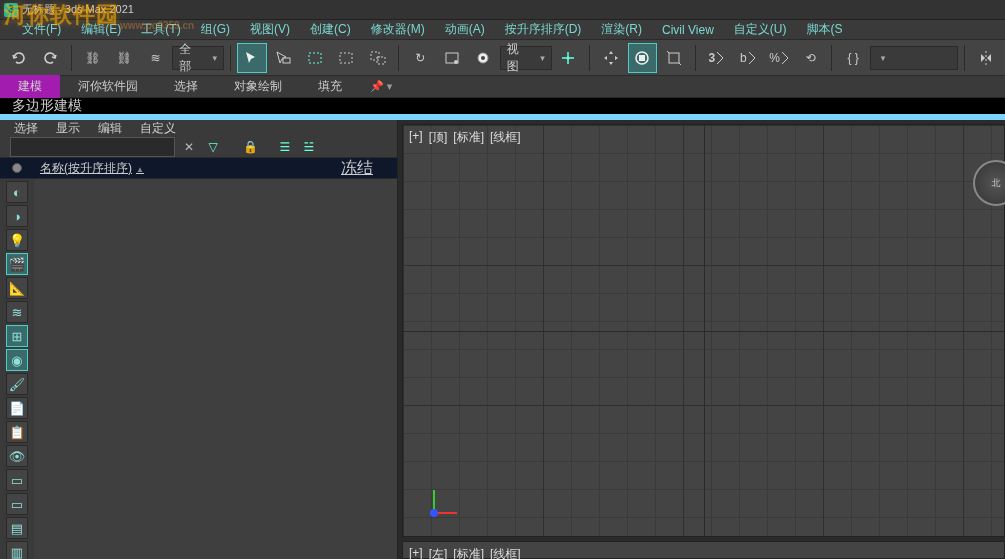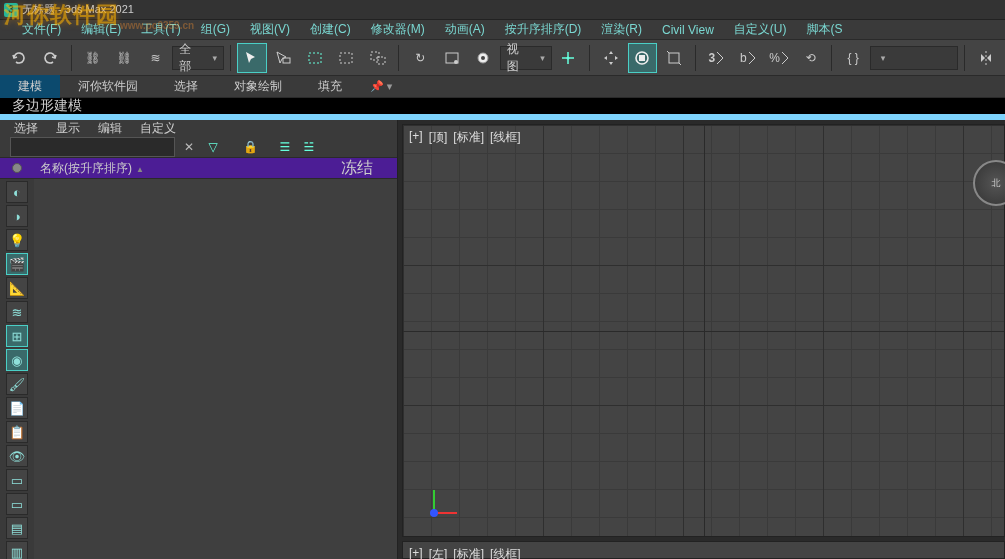--- a/index.html
+++ b/index.html
@@ -12,31 +12,31 @@
 .menubar { height:20px; background:#3a3a3a; display:flex; align-items:center; padding:0 12px; gap:0; border-bottom:1px solid #2a2a2a;}
 .menubar .mi { padding:2px 10px; color:#7ad7d1; font-size:12px; cursor:pointer; white-space:nowrap;}
 .toolbar { height:36px; background:#444; display:flex; align-items:center; padding:0 4px; gap:2px; border-bottom:1px solid #2a2a2a;}
 .tb-btn { width:30px; height:30px; background:#444; border:1px solid transparent; display:flex; align-items:center; justify-content:center; color:#ccc; cursor:pointer;}
 .tb-btn.hl { background:#3a6a6a; border:1px solid #4acfc6; }
 .tb-sep { width:1px; height:26px; background:#2a2a2a; margin:0 4px;}
 .tb-sel { height:24px; background:#3a3a3a; border:1px solid #2a2a2a; color:#ccc; padding:0 6px; display:flex; align-items:center; gap:6px;}
 .tb-sel::after { content:"▾"; font-size:9px; color:#aaa; margin-left:4px;}
 .ribbon { height:22px; background:#3a3a3a; display:flex; align-items:center; border-bottom:1px solid #2a2a2a;}
 .ribbon .tab { padding:3px 18px; color:#ccc; cursor:pointer; font-size:12px;}
-.ribbon .tab.active { background:#0c4a6e; }
+.ribbon .tab.active { background:#a21caf; }
 .ribbon .pin { margin-left:10px; color:#999; font-size:11px;}
 .subribbon { height:22px; background:#000000; display:flex; align-items:center; padding:0 12px; color:#ccc; border-bottom:6px solid #7dd3fc; font-size:14px;}
 .workspace { display:flex; height:calc(100% - 20px - 20px - 36px - 22px - 22px); }
 .left-panel { width:398px; background:#3a3a3a; border-right:1px solid #222; display:flex; flex-direction:column;}
 .lp-top { height:30px; display:flex; align-items:center; gap:18px; padding:0 14px; color:#ccc;}
 .lp-top span { cursor:pointer; font-size:12px;}
 .lp-search { height:28px; display:flex; align-items:center; padding:0 10px; gap:4px;}
 .lp-search input { flex:0 0 135px; height:20px; background:#2a2a2a; border:1px solid #555; color:#ccc; padding:0 4px;}
 .lp-search .ibtn { width:20px; height:20px; display:flex; align-items:center; justify-content:center; color:#bbb; cursor:pointer;}
-.lp-header { height:22px; background:#4c1d95; display:flex; align-items:center; border-top:1px solid #2a2a2a; border-bottom:1px solid #2a2a2a;}
+.lp-header { height:22px; background:#0f172a; display:flex; align-items:center; border-top:1px solid #2a2a2a; border-bottom:1px solid #2a2a2a;text-decoration:underline;}
 .lp-header .ico-col { width:34px; text-align:center;}
 .lp-header .bullet { width:10px; height:10px; border-radius:50%; background:#888; border:1px solid #555; margin:0 auto;}
 .lp-header .name-col { flex:1; padding-left:6px; font-size:12px;}
 .lp-header .sort { font-size:8px; color:#888; margin-left:4px;}
 .lp-header .freeze-col { width:56px; text-align:left; font-size:16px;}
 .lp-body { flex:1; display:flex;}
 .lp-icons { width:34px; background:#3a3a3a; display:flex; flex-direction:column; align-items:center; padding-top:2px; gap:2px;}
 .lp-icons .li { width:22px; height:22px; background:#444; border:1px solid #2a2a2a; display:flex; align-items:center; justify-content:center; color:#8fe0da; cursor:pointer; font-size:13px;}
 .lp-icons .li.active { background:#3a6a6a; border-color:#4acfc6;}
 .lp-list { flex:1; background:#3f3f3f;}

